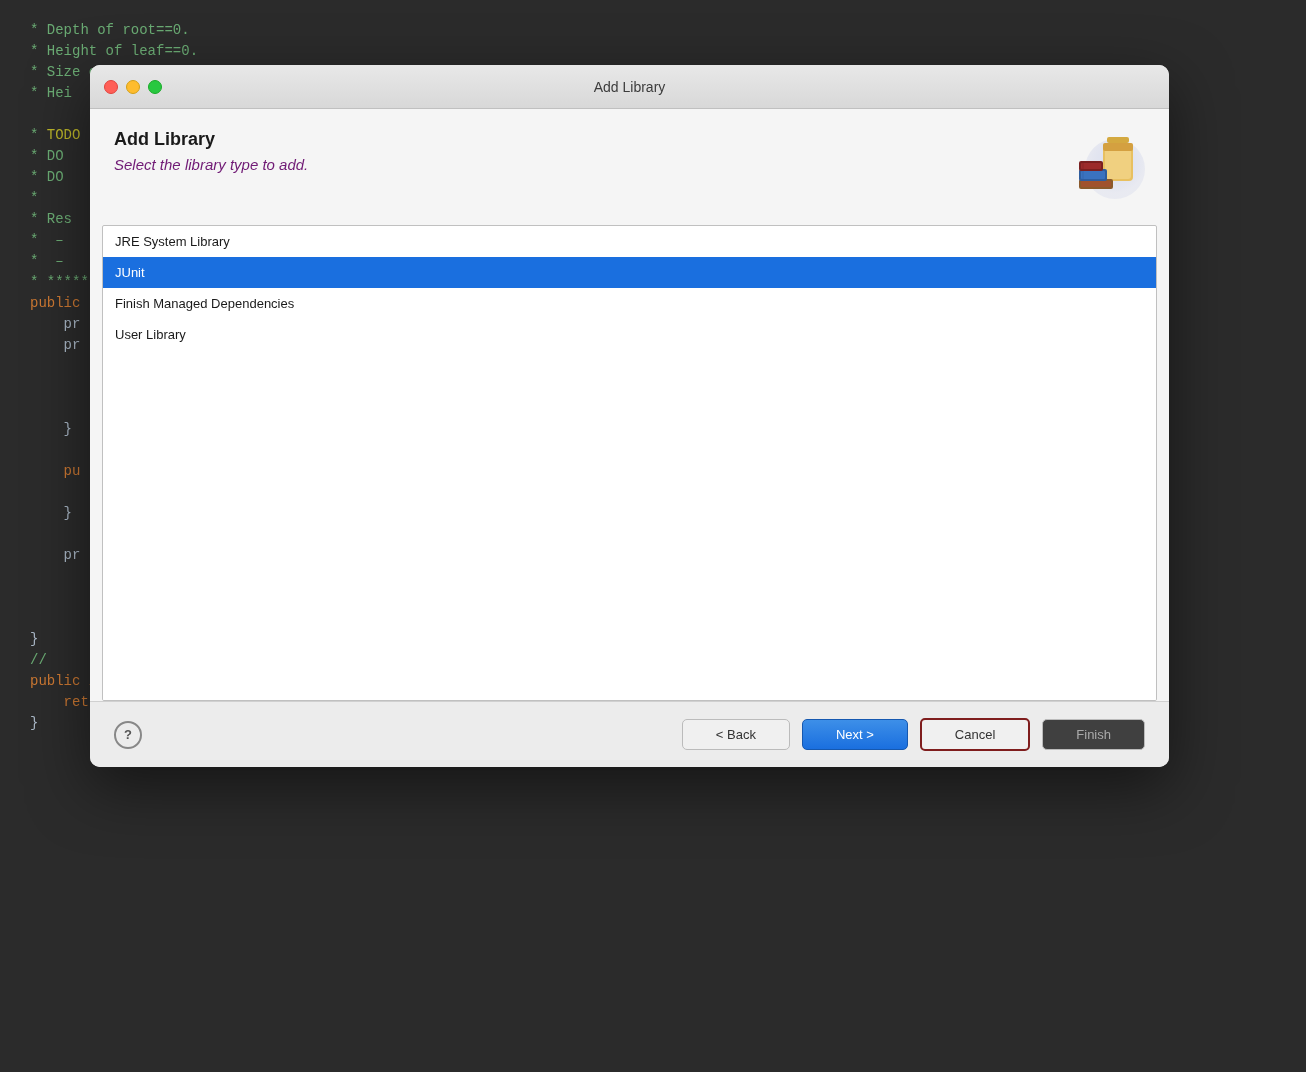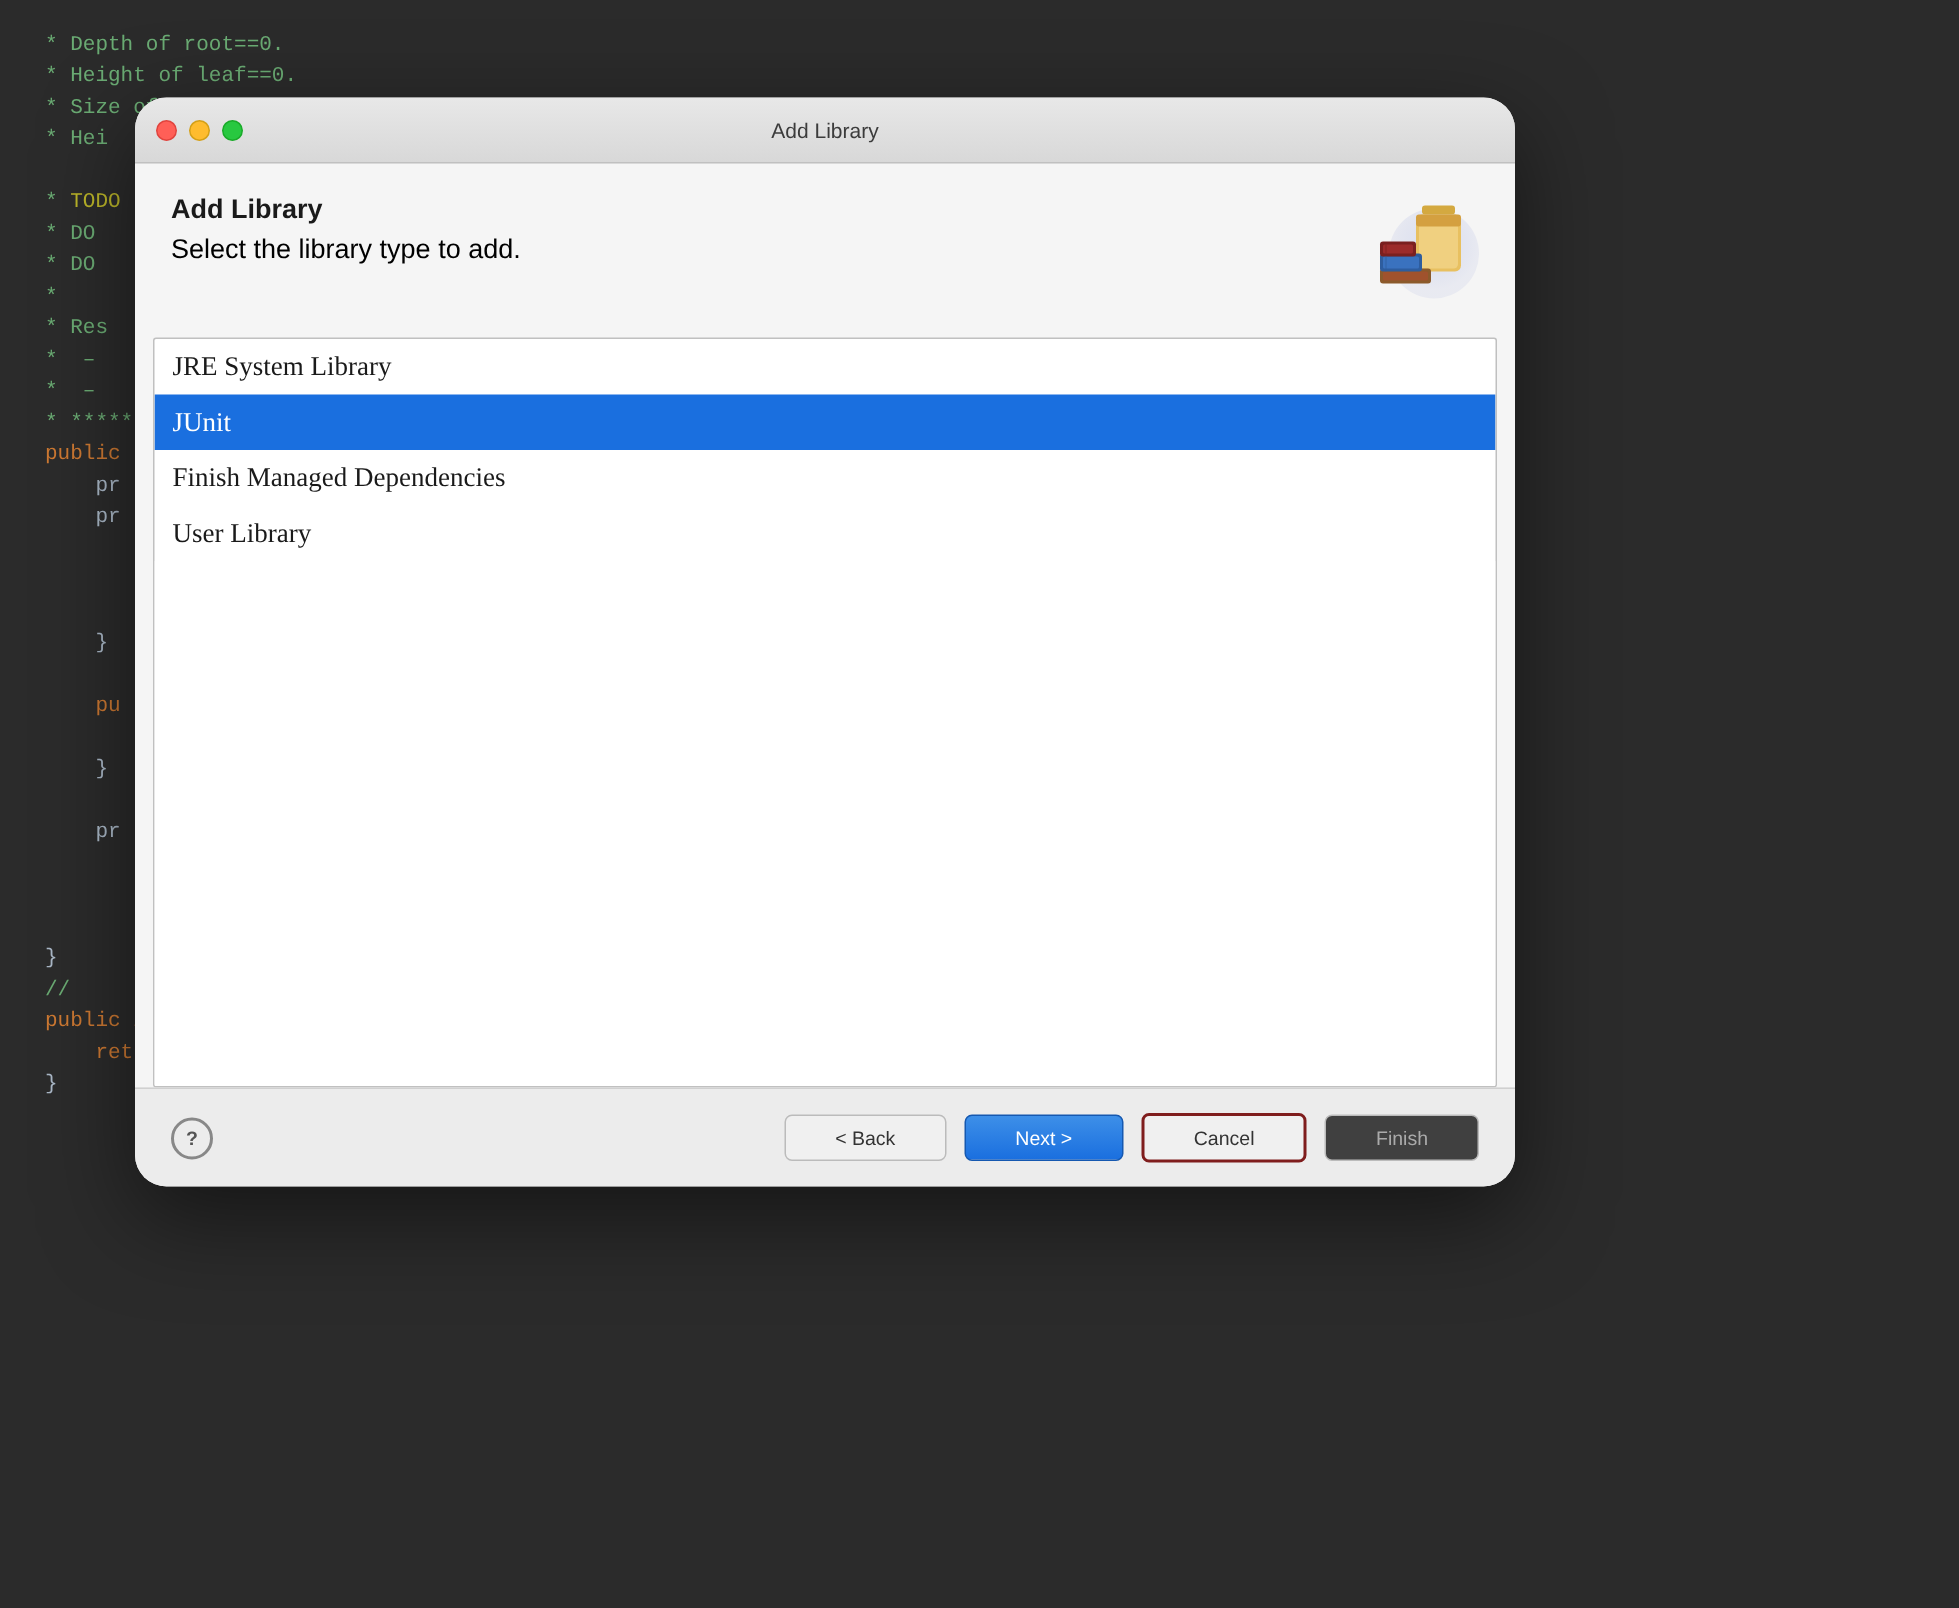--- a/index.html
+++ b/index.html
@@ -31,23 +31,23 @@
     .code-comment { color: #6aab73; }
     .code-method { color: #ffc66d; }
     .code-todo { color: #bbb529; }
     .code-normal { color: #a9b7c6; }
 
     
     .modal {
       position: absolute;
       top: 65px;
       left: 90px;
-      width: 920px;
+      width: 1079px;
       background: #ececec;
-      border-radius: 21px;
+      border-radius: 10px;
       box-shadow: 0 20px 60px rgba(0,0,0,0.5);
       overflow: hidden;
       pointer-events: all;
     }
 
     
     .modal-titlebar {
       background: linear-gradient(180deg, #e8e8e8 0%, #d8d8d8 100%);
       height: 44px;
       display: flex;
@@ -101,40 +101,40 @@
     .modal-header-text {}
 
     .modal-heading {
       font-size: 18px;
       font-weight: 700;
       color: #1a1a1a;
       margin-bottom: 6px;
     }
 
     .modal-subheading {
-      font-size: 18px;
-      color: #000000;
+      font-size: 15px;
+      color: #701a75;
+      font-style: italic;
     }
 
     
     .library-list {
       margin: 0 12px;
       border: 1px solid #c0c0c0;
       background: #fff;
       border-radius: 2px;
       overflow: hidden;
     }
 
     .library-item {
       padding: 8px 12px;
-      font-size: 18px;
+      font-size: 13px;
       color: #1a1a1a;
       cursor: pointer;
       border-bottom: none;
-      font-family: Liberation Serif, serif;
     }
 
     .library-item.selected {
       background: #1a6fdf;
       color: #fff;
     }
 
     .library-list-spacer {
       height: 350px;
       background: #fff;

